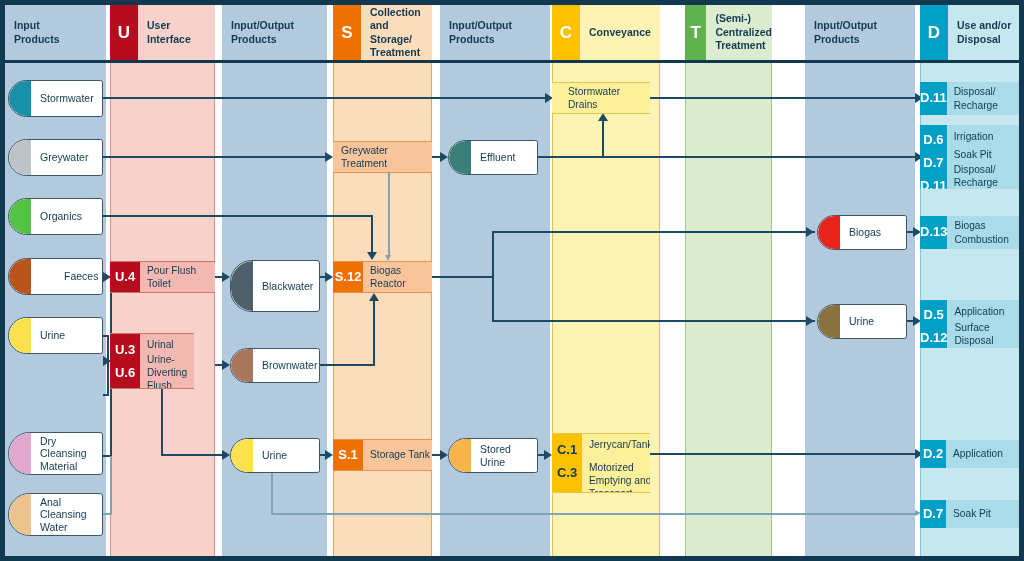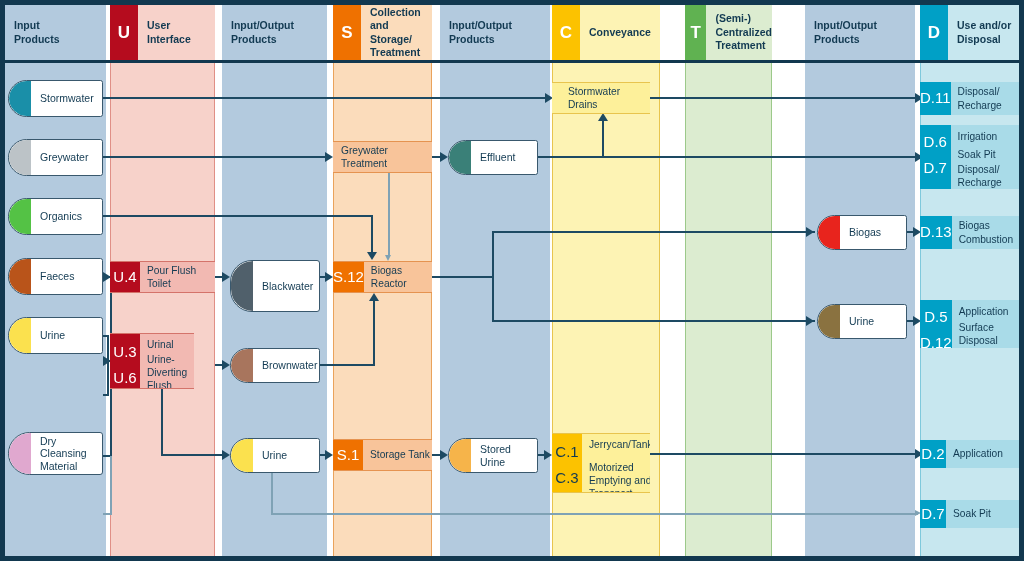--- a/index.html
+++ b/index.html
@@ -15,21 +15,21 @@
 
   
   .pill{position:absolute;box-sizing:border-box;background:#fff;border:1.2px solid #39586d;
         border-radius:22px 3px 3px 22px;display:flex;align-items:center;overflow:hidden;}
   .pill .cap{width:22px;height:100%;border-radius:22px 0 0 22px;flex:0 0 22px;}
   .pill .lbl{padding-left:9px;font-size:10.5px;color:#123a52;line-height:1.2;}
 
   
   .tbox{position:absolute;box-sizing:border-box;display:flex;align-items:stretch;overflow:hidden;}
   .tbox .codes{flex:0 0 30px;display:flex;flex-direction:column;justify-content:center;align-items:center;padding:3px 0;}
-  .tbox .codes span{font-size:15px;font-weight:normal;line-height:1.75;}
+  .tbox .codes span{font-size:13px;font-weight:bold;line-height:1.75;}
   .tbox .names{flex:1;display:flex;flex-direction:column;justify-content:center;padding:3px 0 3px 7px;}
   .tbox .names span{font-size:10.2px;color:#123a52;line-height:1.28;}
   .tbox.nocode .names{padding-left:7px;}
 
   .line{position:absolute;background:#1d4a63;}
   .thin{position:absolute;background:#7fa2b5;}
   .arr{position:absolute;width:0;height:0;}
   .arr.r{border-top:5px solid transparent;border-bottom:5px solid transparent;border-left:8px solid #1d4a63;}
   .arr.d{border-left:5px solid transparent;border-right:5px solid transparent;border-top:8px solid #1d4a63;}
   .arr.u{border-left:5px solid transparent;border-right:5px solid transparent;border-bottom:8px solid #1d4a63;}
@@ -183,32 +183,37 @@
     <div class="lbl" style="white-space:pre-line;">Greywater</div>
   </div>
   <div class="pill" style="left:8px;top:80px;width:95px;height:37px;">
     <div class="cap" style="background:#1a8fa8;"></div>
     <div class="lbl" style="white-space:pre-line;">Stormwater</div>
   </div>
   <div class="pill" style="left:8px;top:198px;width:95px;height:37px;">
     <div class="cap" style="background:#54c245;"></div>
     <div class="lbl" style="white-space:pre-line;">Organics</div>
   </div>
-  <div class="pill" style="left:8px;top:258px;width:95px;height:37px;">
+  <div class="pill" style="left:8px;top:258px;width:95px;height:37px;gap:24px;">
     <div class="cap" style="background:#b9541a;"></div>
     <div class="lbl" style="white-space:pre-line;">Faeces</div>
   </div>
   <div class="pill" style="left:8px;top:317px;width:95px;height:37px;">
     <div class="cap" style="background:#fbe14e;"></div>
     <div class="lbl" style="white-space:pre-line;">Urine</div>
   </div>
   <div class="pill" style="left:8px;top:432px;width:95px;height:43px;">
     <div class="cap" style="background:#e0a8cf;"></div>
     <div class="lbl" style="white-space:pre-line;">Dry Cleansing
 Material</div>
+  </div>
+  <div class="pill" style="left:8px;top:493px;width:95px;height:43px;">
+    <div class="cap" style="background:#eac38e;"></div>
+    <div class="lbl" style="white-space:pre-line;">Anal Cleansing
+Water</div>
   </div>
 
   <div class="tbox" style="left:110px;top:261px;width:105px;height:32px;background:#f2b9b2;border-top:1px solid #d4736a;border-bottom:1px solid #d4736a;">
     <div class="codes" style="background:#b50c1e;color:#fff;">
       <span>U.4</span>
     </div>
     <div class="names">
       <span style="white-space:pre-line;">Pour Flush Toilet</span>
     </div>
   </div>

